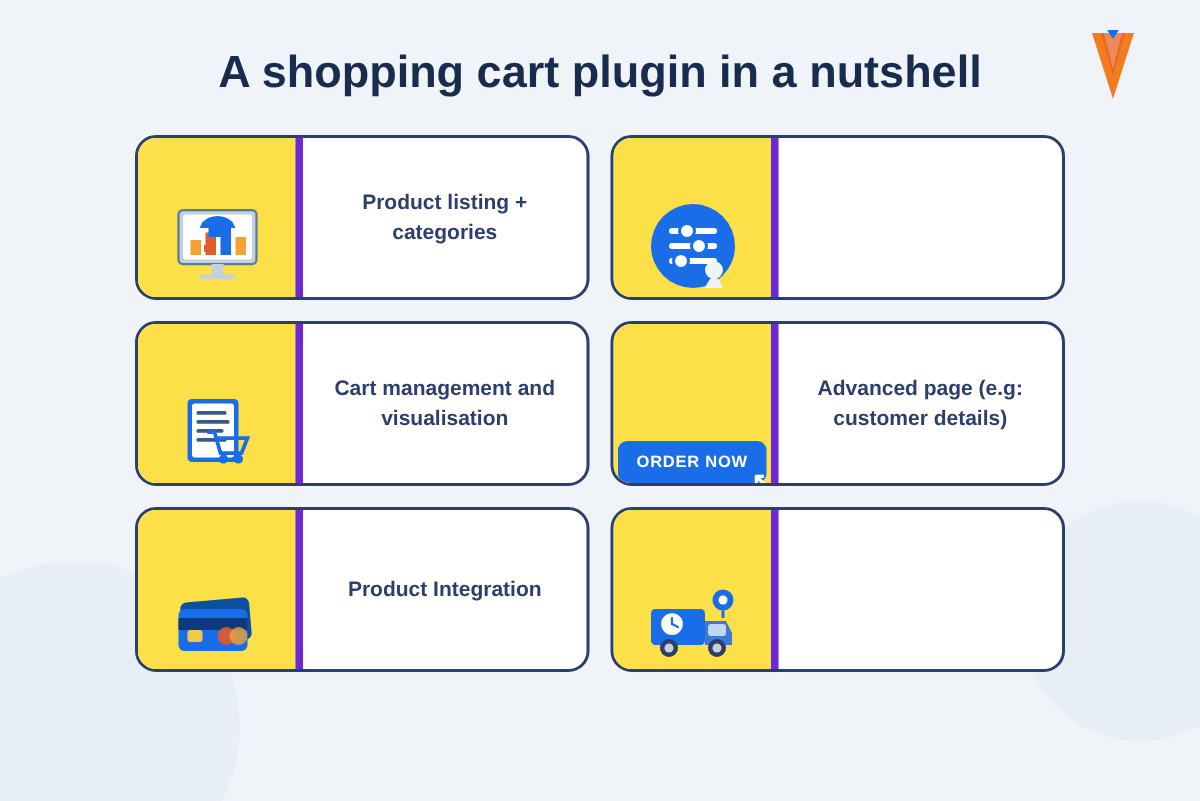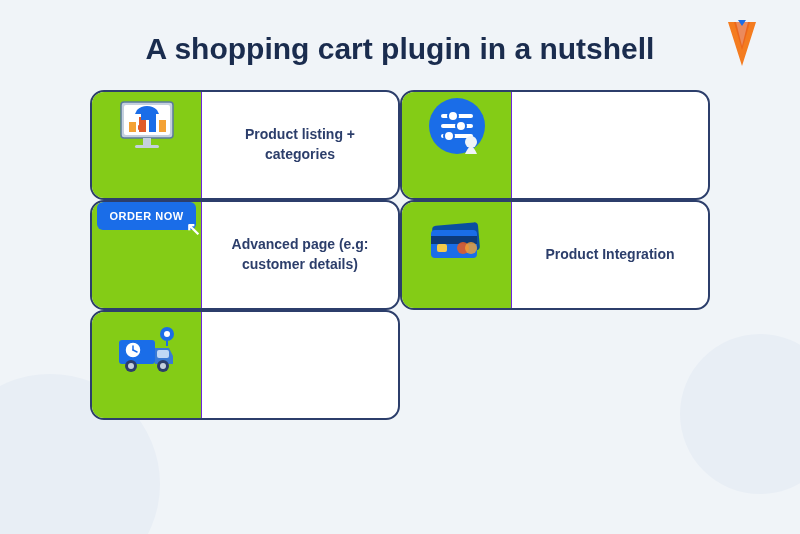--- a/index.html
+++ b/index.html
@@ -58,43 +58,44 @@
       color: #1a2c4e;
       text-align: center;
       margin-bottom: 24px;
       margin-top: 8px;
     }
 
     .grid {
       display: grid;
       grid-template-columns: 1fr 1fr;
       grid-template-rows: repeat(3, 1fr);
+      gap: 14px;
       width: 620px;
     }
 
     .card {
       background: white;
       border-radius: 14px;
       border: 2px solid #2c3e6b;
       display: flex;
       flex-direction: row;
       align-items: center;
       overflow: hidden;
       height: 110px;
     }
 
     .card-icon-area {
       width: 110px;
       min-width: 110px;
       height: 100%;
-      background: #84cc16;
-      display: flex;
-      align-items: flex-start;
+      background: #fde047;
+      display: flex;
+      align-items: flex-end;
       justify-content: center;
-      border-right: 1px solid #6d28d9;
+      border-right: 5px solid #6d28d9;
     }
 
     .card-text-area {
       flex: 1;
       padding: 10px 14px;
       display: flex;
       align-items: center;
       justify-content: center;
     }
 
@@ -192,20 +193,43 @@
           <circle cx="30" cy="24" r="5" fill="white" stroke="#1a6de8" stroke-width="2"></circle>
           <circle cx="38" cy="34" r="5" fill="white" stroke="#1a6de8" stroke-width="2"></circle>
           <circle cx="26" cy="44" r="5" fill="white" stroke="#1a6de8" stroke-width="2"></circle>
 
           <circle cx="48" cy="50" r="6" fill="#f0f4f8"></circle>
           <path d="M42 62 Q45 55 48 54 Q51 55 54 62" fill="#f0f4f8"></path>
         </svg>
       </div>
     </div>
 
+    <div class="card">
+      <div class="card-icon-area">
+        <svg class="icon-svg" viewBox="0 0 68 68" xmlns="http://www.w3.org/2000/svg">
+
+          <rect x="14" y="12" width="34" height="42" rx="3" fill="#1a6de8"></rect>
+          <rect x="17" y="15" width="28" height="36" rx="2" fill="white"></rect>
+
+          <rect x="20" y="20" width="20" height="2.5" rx="1" fill="#3a5a8a"></rect>
+          <rect x="20" y="26" width="22" height="2.5" rx="1" fill="#3a5a8a"></rect>
+          <rect x="20" y="32" width="18" height="2.5" rx="1" fill="#3a5a8a"></rect>
+          <rect x="20" y="38" width="20" height="2.5" rx="1" fill="#3a5a8a"></rect>
+
+          <g transform="translate(28, 34)">
+            <path d="M0 0 L4 0 L8 14 L22 14 L26 4 L6 4" stroke="#1a6de8" stroke-width="2.5" fill="none" stroke-linecap="round"></path>
+            <circle cx="10" cy="18" r="3" fill="#1a6de8"></circle>
+            <circle cx="20" cy="18" r="3" fill="#1a6de8"></circle>
+          </g>
+        </svg>
+      </div>
+      <div class="card-text-area">
+        <span class="card-label">Cart management and visualisation</span>
+      </div>
+    </div>
 
     <div class="card">
       <div class="card-icon-area">
         <div style="position:relative; display:inline-block;">
           <div class="order-now-btn">
             ORDER NOW
             <span class="cursor-icon">↖</span>
           </div>
         </div>
       </div>

